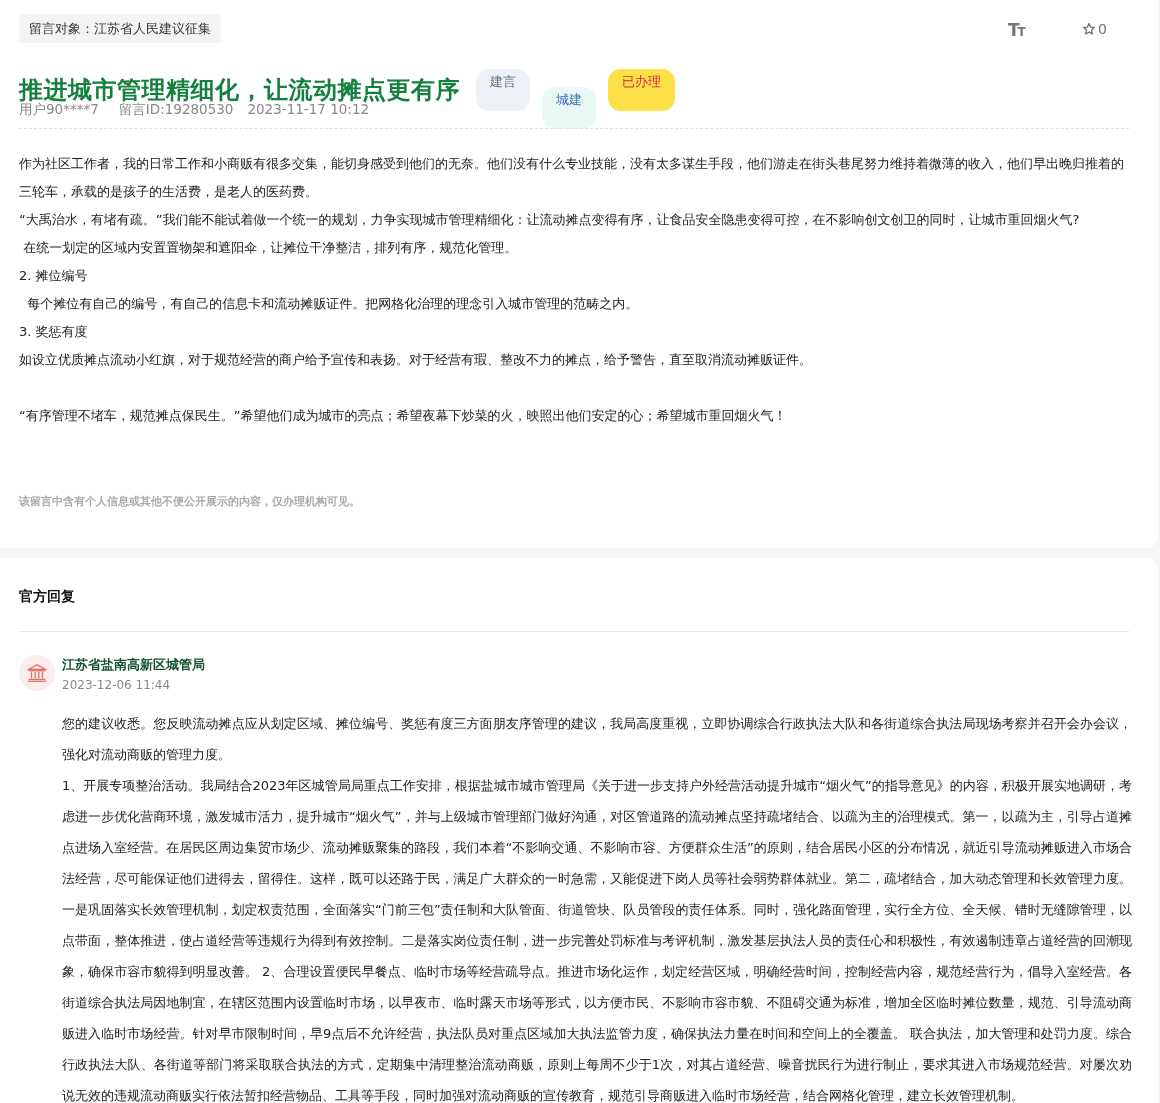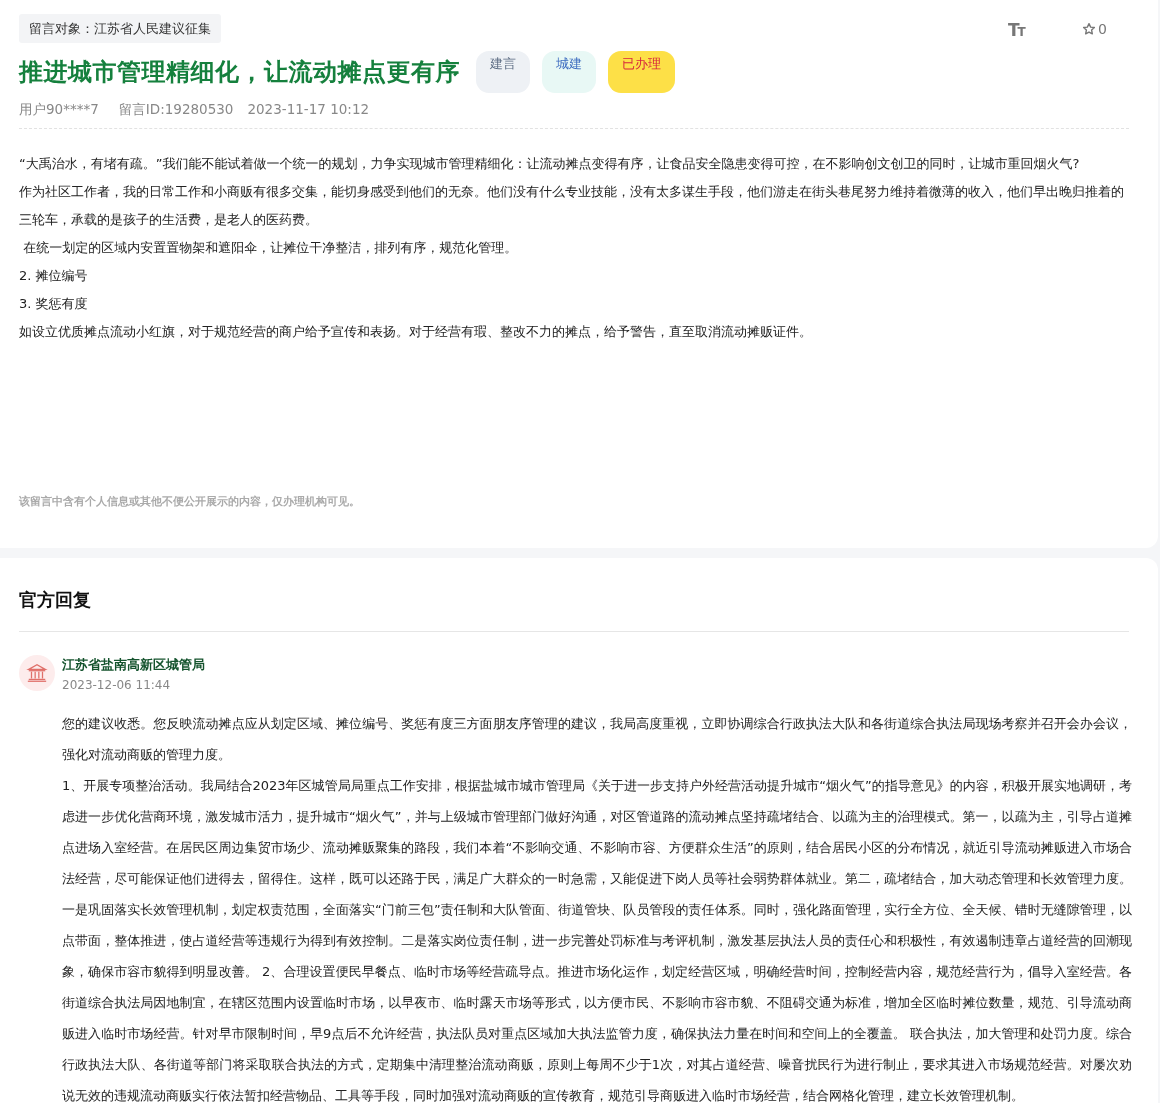--- a/index.html
+++ b/index.html
@@ -30,34 +30,34 @@
   .star-btn { position:absolute; left:124px; top:1px; font-size:14px; color:#777; cursor:pointer; display:flex; align-items:center; gap:2px;}
   .star-btn svg { width:14px; height:14px; }
 
   .title-row { position:absolute; left:19px; top:51px; display:flex; align-items:center; }
   .title { font-size:24px; font-weight:bold; color:#15803d; letter-spacing:0.5px; }
   .badge {
     height:42px; line-height:26px; padding:0 14px; border-radius:13px;
     font-size:13px; margin-left:12px;
   }
   .badge-0 { background:#eef1f5; color:#5b6b82; margin-left:16px; }
-  .badge-1 { background:#e8f8f5; color:#3d6cc0; }
+  .badge-1 { background:#e8f8f5; color:#3d6cc0;margin-top:36px; }
   .badge-2 { background:#fde047; color:#d7263d; }
 
   .meta { position:absolute; left:19px; top:101px; font-size:13.5px; color:#888; display:flex; }
   .meta span { margin-right:20px; }
   .meta span.ts { margin-left:-6px; }
   .dash-line { position:absolute; left:19px; top:128px; width:1110px; border-top:1px dashed #e2e2e2; }
 
   .content { position:absolute; left:19px; top:150px; width:1115px; font-size:13px; color:#222; line-height:28px; }
   .content p { margin:0; white-space:pre-wrap; }
   .content .blank { height:28px; }
   .note { position:absolute; left:19px; top:494px; font-size:11px; color:#aaa; font-weight:bold; }
 
-  .reply-title { position:absolute; left:19px; top:30px; font-size:18px; font-weight:bold; color:#111; }
+  .reply-title { position:absolute; left:19px; top:30px; font-size:14px; font-weight:bold; color:#111; }
   .solid-line { position:absolute; left:19px; top:73px; width:1110px; border-top:1px solid #e6e6e6; }
   .dept-avatar {
     position:absolute; left:19px; top:97px; width:36px; height:36px; border-radius:50%;
     background:#fdecec; display:flex; align-items:center; justify-content:center;
   }
   .dept-avatar svg { width:22px; height:22px; }
   .dept-name { position:absolute; left:62px; top:98px; font-size:13px; font-weight:bold; color:#14532d; }
   .dept-time { position:absolute; left:62px; top:120px; font-size:12px; color:#888; }
   .reply-text {
     position:absolute; left:62px; top:150px; width:1070px;
@@ -89,27 +89,29 @@
   </div>
 
   <div class="meta">
     <span>用户90****7</span>
     <span>留言ID:19280530</span>
     <span class="ts">2023-11-17 10:12</span>
   </div>
   <div class="dash-line"></div>
 
   <div class="content">
+    <p>作为社区工作者，我的日常工作和小商贩有很多交集，能切身感受到他们的无奈。他们没有什么专业技能，没有太多谋生手段，他们游走在街头巷尾努力维持着微薄的收入，他们早出晚归推着的三轮车，承载的是孩子的生活费，是老人的医药费。</p>
     <p>“大禹治水，有堵有疏。”我们能不能试着做一个统一的规划，力争实现城市管理精细化：让流动摊点变得有序，让食品安全隐患变得可控，在不影响创文创卫的同时，让城市重回烟火气?</p>
-    <p>作为社区工作者，我的日常工作和小商贩有很多交集，能切身感受到他们的无奈。他们没有什么专业技能，没有太多谋生手段，他们游走在街头巷尾努力维持着微薄的收入，他们早出晚归推着的三轮车，承载的是孩子的生活费，是老人的医药费。</p>
     <p> 在统一划定的区域内安置置物架和遮阳伞，让摊位干净整洁，排列有序，规范化管理。</p>
     <p>2. 摊位编号</p>
+    <p>  每个摊位有自己的编号，有自己的信息卡和流动摊贩证件。把网格化治理的理念引入城市管理的范畴之内。</p>
     <p>3. 奖惩有度</p>
     <p>如设立优质摊点流动小红旗，对于规范经营的商户给予宣传和表扬。对于经营有瑕、整改不力的摊点，给予警告，直至取消流动摊贩证件。</p>
     <div class="blank"></div>
+    <p>“有序管理不堵车，规范摊点保民生。”希望他们成为城市的亮点；希望夜幕下炒菜的火，映照出他们安定的心；希望城市重回烟火气！</p>
   </div>
   <div class="note">该留言中含有个人信息或其他不便公开展示的内容，仅办理机构可见。</div>
 </div>
 
 <div class="card card-reply">
   <div class="reply-title">官方回复</div>
   <div class="solid-line"></div>
 
   <div class="dept-avatar">
     <svg viewBox="0 0 24 24" fill="none" stroke="#e0706a" stroke-width="1.4">

